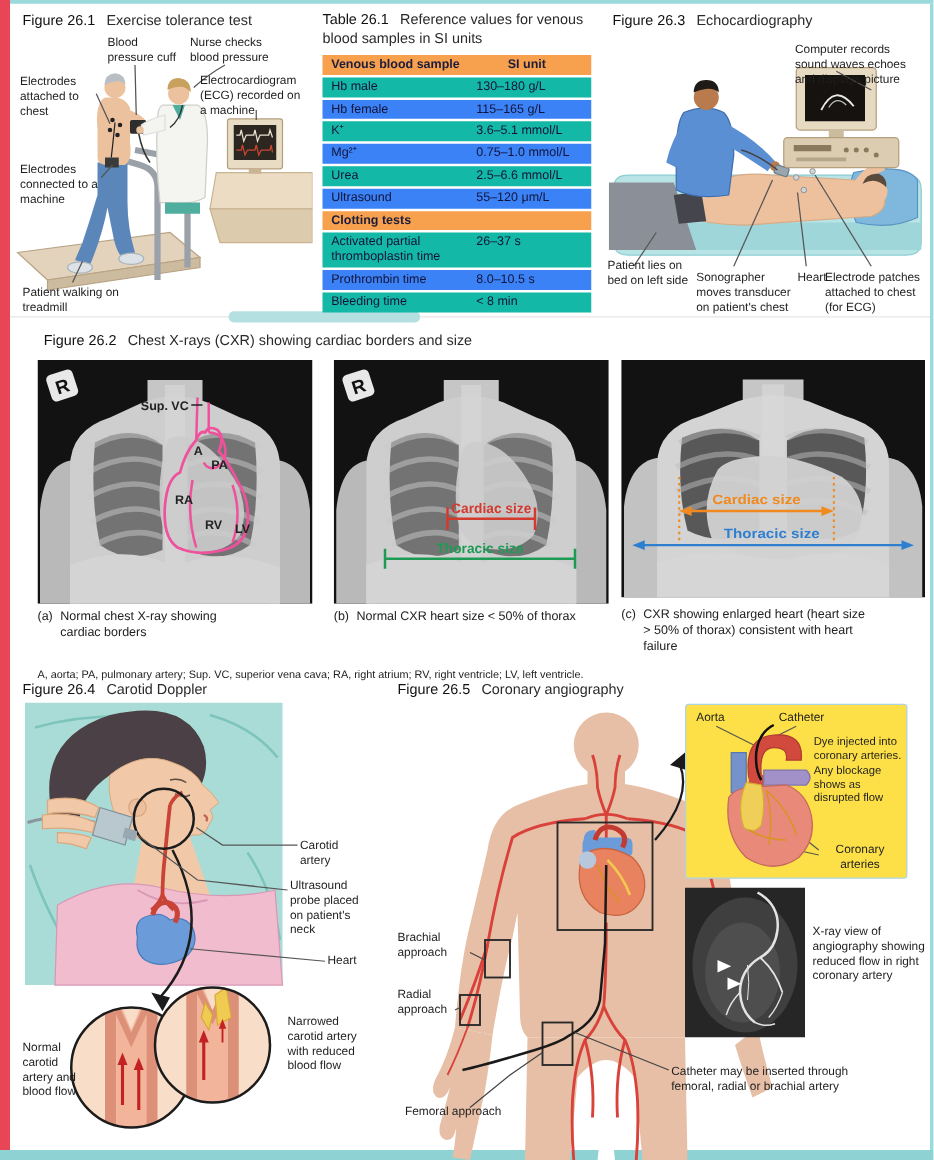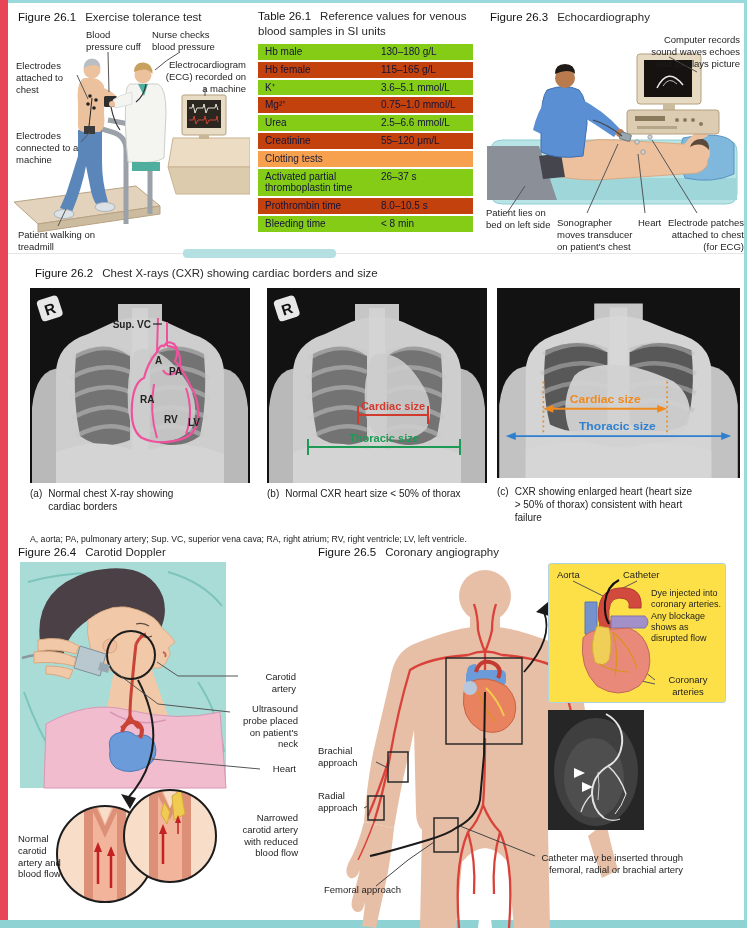--- a/index.html
+++ b/index.html
@@ -4,32 +4,32 @@
 <style>
 *{margin:0;padding:0;box-sizing:border-box}
 html,body{background:#ffffff}
 body{font-family:"Liberation Sans",sans-serif}
 #page{position:relative;width:747px;height:928px;background:#fff;overflow:hidden}
 .bar{position:absolute}
 .figtitle{position:absolute;font-size:11.5px;color:#2a2a2a;white-space:nowrap}
 .figtitle .fl{font-weight:normal;color:#111;margin-right:9px}
 .figtitle.wrap{white-space:normal;line-height:1.3}
 .lbl{position:absolute;font-size:9.5px;line-height:1.24;color:#1e1e1e}
-.r{text-align:right}.c{text-align:center}
+.r{}.c{text-align:center}
 svg{position:absolute;display:block}
 .rvtable{position:absolute;width:215px;font-size:10px;color:#13133a}
 .row{display:flex;margin-bottom:2px}
 .row>div{padding:2px 2px 2px 7px;line-height:1.18}
 .row .c1{width:116px}
 .row .c2{width:97px}
 .hdr{background:#f7a04d;font-weight:bold;color:#1c1c3c}
 .hdr .c2{text-align:center;padding-left:0}
-.sect{background:#f7a04d;font-weight:normal;color:#1c1c3c}
-.dk{background:#84cc16}
-.lt{background:#c2410c}
+.sect{background:#f7a04d;font-weight:bold;color:#1c1c3c}
+.dk{background:#14b8a6}
+.lt{background:#3b82f6}
 .cap{position:absolute;font-size:10px;color:#222;display:flex;gap:6px;line-height:1.3}
 .abbrev{position:absolute;font-size:8.7px;color:#222;white-space:nowrap}
 .insetbox{position:absolute;background:#fde047;border:1.5px solid #aed3e3;border-radius:3px}
 .ilbl{position:absolute;font-size:9.5px;line-height:1.25;color:#1e1e1e}
 </style>
 </head>
 <body>
 
 <div id="page">
 
@@ -112,20 +112,24 @@
   <div class="lbl" style="left:16px;top:60px;width:60px">Electrodes attached to chest</div>
   <div class="lbl r" style="left:160px;top:59px;width:86px">Electrocardiogram (ECG) recorded on a machine</div>
   <div class="lbl" style="left:16px;top:130px;width:66px">Electrodes connected to a machine</div>
   <div class="lbl" style="left:18px;top:229px;width:80px">Patient walking on treadmill</div>
 
   <div class="figtitle wrap" style="left:258px;top:9px;width:216px">
     <span class="fl">Table 26.1</span><span>Reference values for venous blood samples in SI units</span>
   </div>
 
   <div class="rvtable" style="left:258px;top:44px">
+    <div class="row hdr">
+      <div class="c1">Venous blood sample</div>
+      <div class="c2">SI unit</div>
+    </div>
     <div class="row dk">
         <div class="c1">Hb male</div>
         <div class="c2">130–180 g/L</div>
       </div>
     <div class="row lt">
         <div class="c1">Hb female</div>
         <div class="c2">115–165 g/L</div>
       </div>
     <div class="row dk">
         <div class="c1">K⁺</div>
@@ -133,21 +137,21 @@
       </div>
     <div class="row lt">
         <div class="c1">Mg²⁺</div>
         <div class="c2">0.75–1.0 mmol/L</div>
       </div>
     <div class="row dk">
         <div class="c1">Urea</div>
         <div class="c2">2.5–6.6 mmol/L</div>
       </div>
     <div class="row lt">
-        <div class="c1">Creatinine</div>
+        <div class="c1">Ultrasound</div>
         <div class="c2">55–120 μm/L</div>
       </div>
     <div class="row sect">
         <div class="c1" style="width:213px">Clotting tests</div>
       </div>
     <div class="row dk">
         <div class="c1">Activated partial thromboplastin time</div>
         <div class="c2">26–37 s</div>
       </div>
     <div class="row lt">
@@ -585,14 +589,15 @@
         <path d="M44,84 Q36,92 33,102" stroke-width="1.2"></path>
         <path d="M56,108 Q64,112 72,109" stroke-width="1.2"></path>
         <path d="M60,56 Q72,66 78,84" stroke-width="1.5"></path>
         <path d="M78,84 Q74,96 67,104" stroke-width="1"></path>
         <path d="M50,62 Q52,76 50,90" stroke-width="0.8"></path>
       </g>
       <polygon points="26,58 37,63 26,68" fill="#ffffff"></polygon>
       <polygon points="34,72 45,77 34,82" fill="#ffffff"></polygon>
     </svg>
   </div>
+  <div class="lbl" style="left:650px;top:740px;width:95px">X-ray view of angiography showing reduced flow in right coronary artery</div>
 
 </div>
 
 </body></html>

